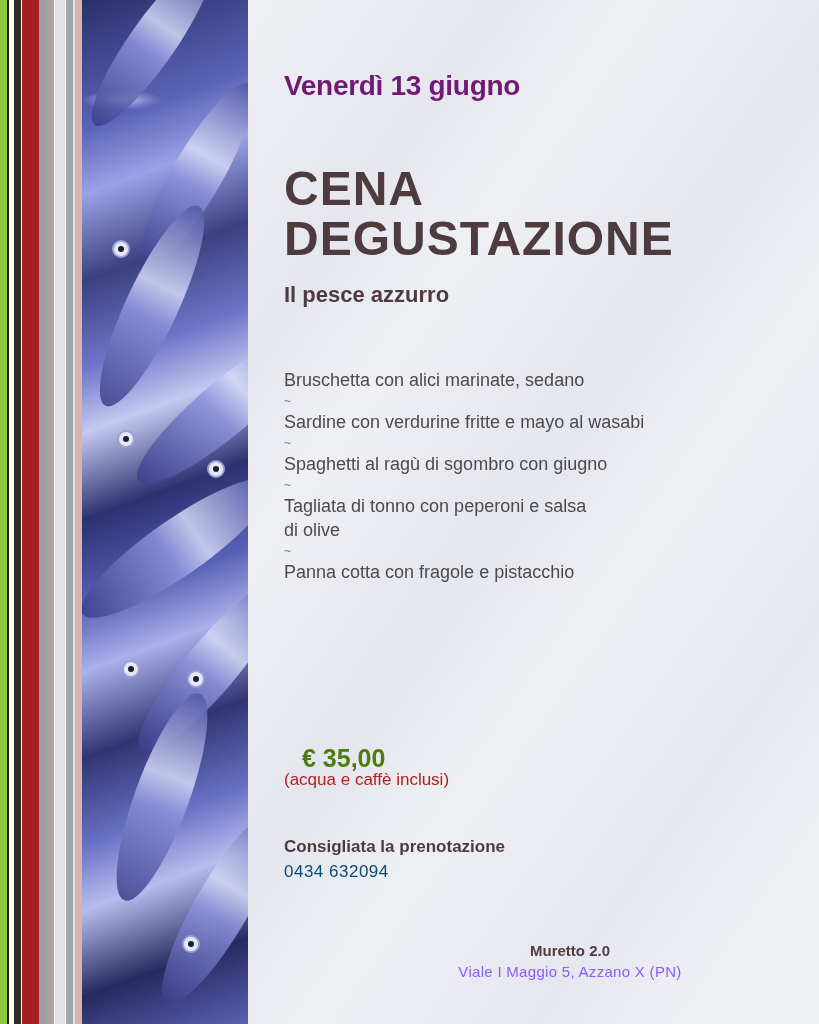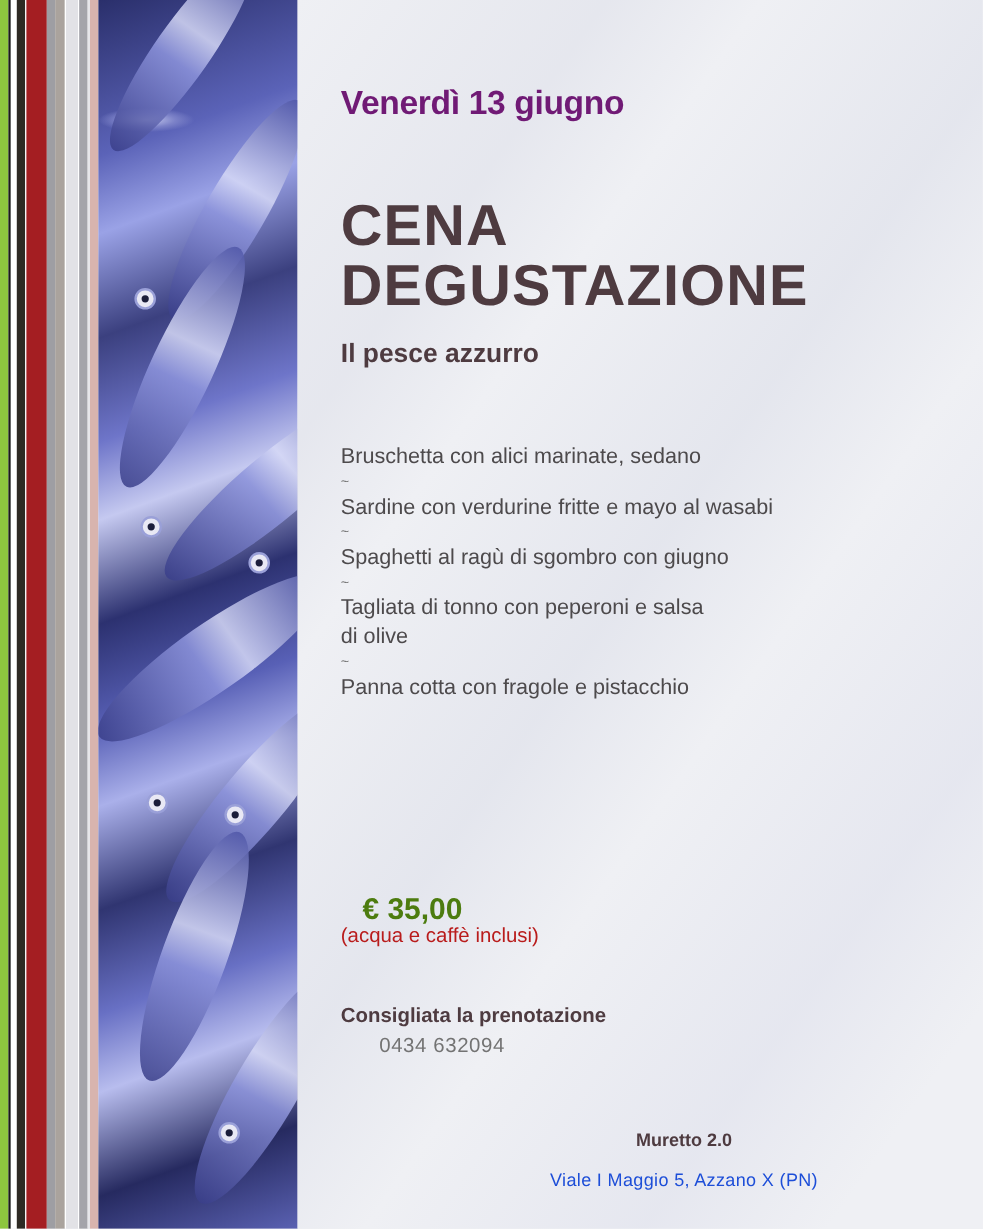--- a/index.html
+++ b/index.html
@@ -20,24 +20,24 @@
   .content{position:absolute;left:284px;top:0;width:520px;color:#4a3a3e;}
   .date{position:absolute;top:70px;left:0;font-size:28px;font-weight:bold;color:#701a75;letter-spacing:-0.3px;white-space:nowrap;}
   .title{position:absolute;top:164px;left:0;font-size:48px;font-weight:bold;line-height:50px;color:#4e3b40;letter-spacing:1px;white-space:nowrap;}
   .subtitle{position:absolute;top:282px;left:0;font-size:22px;font-weight:bold;color:#4e3b40;white-space:nowrap;}
   .menu{position:absolute;top:368px;left:0;width:480px;font-size:18px;line-height:24px;color:#4d4a4c;}
   .course{margin:0;}
   .sep{font-size:12px;line-height:14px;color:#777;height:14px;margin:2px 0 2px 0;}
   .price{position:absolute;top:744px;left:0;font-size:25px;font-weight:bold;color:#4d7c0f;margin-left:18px;}
   .price-note{position:absolute;top:770px;left:0;font-size:17px;color:#b91c1c;}
   .booking{position:absolute;top:837px;left:0;font-size:17px;font-weight:bold;color:#4e3b40;}
-  .phone{position:absolute;top:862px;left:0;font-size:17px;color:#737373;letter-spacing:0.5px;margin-left:32px;}
+  .phone{position:absolute;top:862px;left:0;font-size:17px;color:#0c4a6e;letter-spacing:0.5px;}
   .venue{position:absolute;top:942px;left:420px;width:300px;text-align:center;}
   .venue-name{font-size:15px;font-weight:bold;color:#4e3b40;}
-  .venue-addr{font-size:15px;color:#1d4ed8;margin-top:16px;letter-spacing:0.3px;}
+  .venue-addr{font-size:15px;color:#8b5cf6;margin-top:4px;letter-spacing:0.3px;}
 </style>
 </head>
 <body>
 
 <div class="stripes">
   <div class="stripe" style="left:0;width:7px;background:#8dc63f"></div>
   <div class="stripe" style="left:7px;width:2px;background:#1a1a1a"></div>
   <div class="stripe" style="left:9px;width:5px;background:#ffffff"></div>
   <div class="stripe" style="left:14px;width:7px;background:#2e2a24"></div>
   <div class="stripe" style="left:21px;width:1px;background:#ffffff"></div>

